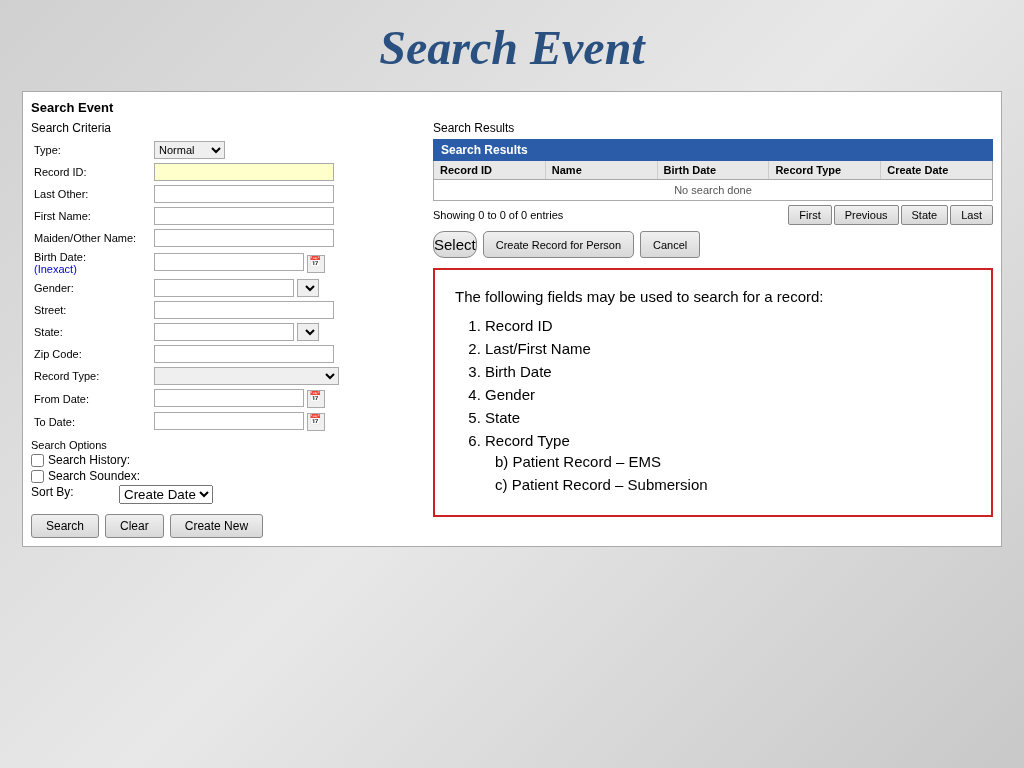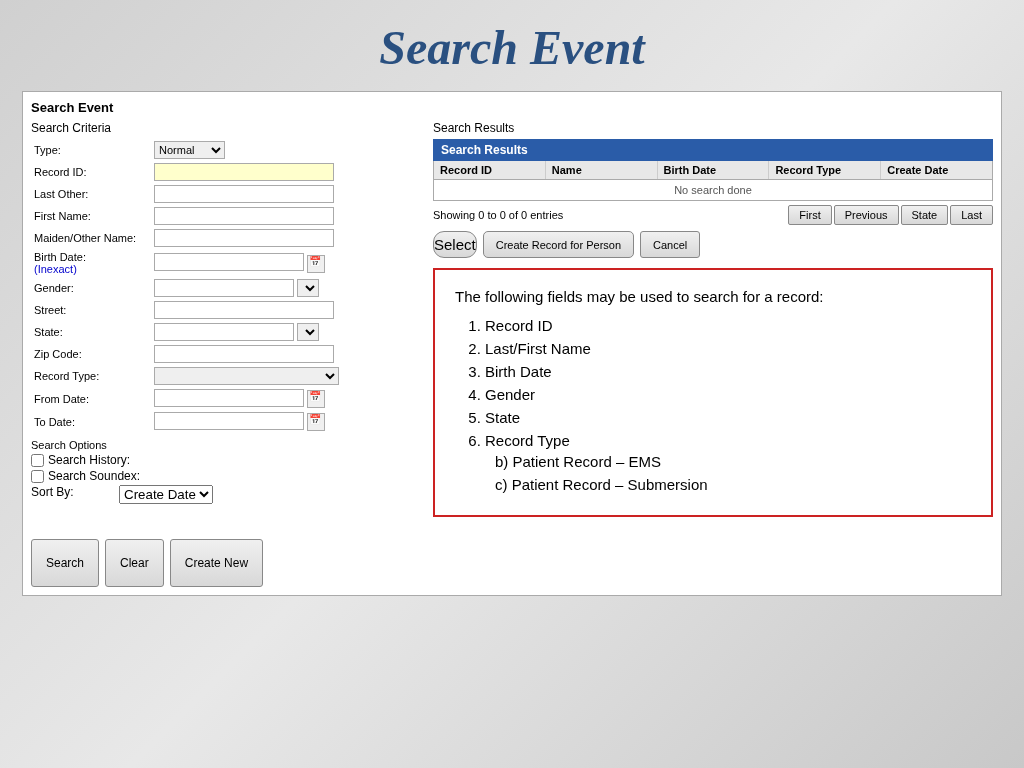--- a/index.html
+++ b/index.html
@@ -115,27 +115,26 @@
     }
     .sort-row label {
       width: 70px;
     }
     .button-row {
       display: flex;
       gap: 6px;
       margin-top: 10px;
     }
     .btn {
-      padding: 16px 14px;
+      padding: 4px 14px;
       border: 1px solid #888;
       background: linear-gradient(to bottom, #f0f0f0, #d8d8d8);
       cursor: pointer;
       font-size: 12px;
       border-radius: 3px;
-      margin-top: 25px;
     }
 
     
     .search-results-label {
       font-size: 12px;
       margin-bottom: 4px;
       font-weight: normal;
     }
     .results-header-bar {
       background: #2a5ca8;

